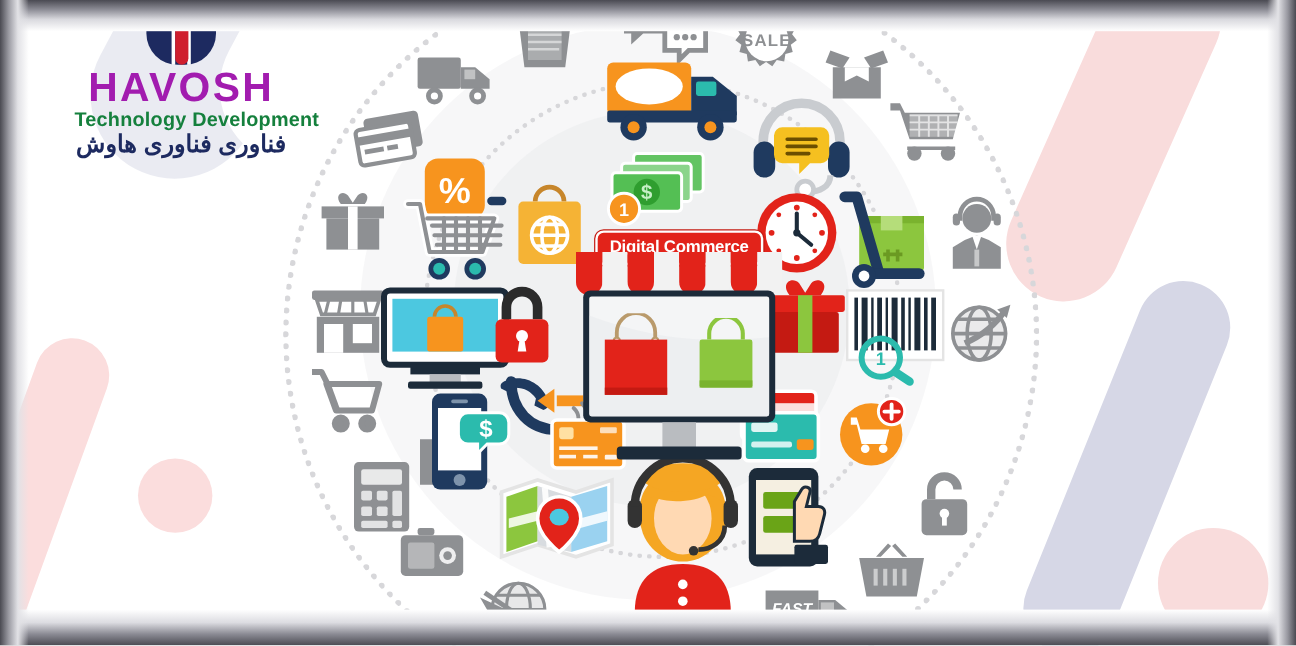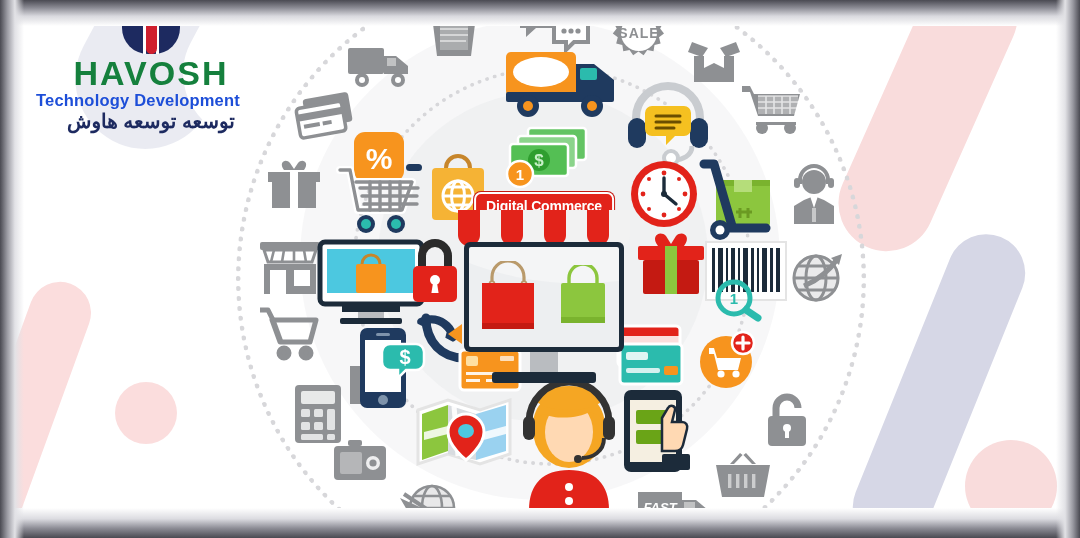--- a/index.html
+++ b/index.html
@@ -27,23 +27,23 @@
 
   
   #logo{position:absolute;left:36px;top:4px;z-index:40;width:230px;}
   .logo-mark{width:58px;height:50px;margin:0 auto 2px auto;position:relative;}
   .logo-mark .u{position:absolute;inset:0;background:#1d2a60;
      border-bottom-left-radius:26px;border-bottom-right-radius:26px;}
   .logo-mark .stripe{position:absolute;left:50%;top:0;width:11px;height:100%;
      margin-left:-5.5px;background:#cf1f2e;border-bottom-left-radius:6px;border-bottom-right-radius:6px;}
   .logo-mark .gapL{position:absolute;left:21px;top:0;width:3px;height:100%;background:#fff;}
   .logo-mark .gapR{position:absolute;right:21px;top:0;width:3px;height:100%;background:#fff;}
-  .logo-word{font-size:34px;letter-spacing:2px;color:#15803d;font-weight:bold;
+  .logo-word{font-size:34px;letter-spacing:2px;color:#a21caf;font-weight:bold;
      text-align:center;line-height:1;font-family:"Liberation Sans",sans-serif;}
-  .logo-tag{font-size:16.5px;color:#1d4ed8;font-weight:bold;text-align:left;
+  .logo-tag{font-size:16.5px;color:#15803d;font-weight:bold;text-align:right;
      letter-spacing:.2px;margin-top:1px;line-height:1.1;}
   .logo-fa{font-size:20px;color:#1d2a60;font-weight:bold;text-align:center;
      direction:rtl;margin-top:0px;line-height:1.2;}
 
   
   .orbit{position:absolute;border-radius:50%;border:5px dotted #d7d7da;z-index:2;}
   .halo{position:absolute;border-radius:50%;background:#f4f4f6;z-index:0;}
 
   
   .ic{position:absolute;z-index:10;}
@@ -550,21 +550,21 @@
         <rect x="58" y="8" width="5" height="44"></rect>
           <rect x="66" y="8" width="3" height="44"></rect>
         <rect x="72" y="8" width="4" height="44"></rect>
       </g>
       <circle cx="30" cy="58" r="16" fill="none" stroke="#2bbbad" stroke-width="5"></circle>
       <path d="M42 70l12 8" stroke="#2bbbad" stroke-width="7" stroke-linecap="round"></path>
       <text x="30" y="64" text-anchor="middle" font-size="15" font-weight="bold" fill="#2bbbad" font-family="Liberation Sans, sans-serif">1</text>
     </svg>
   </div>
 
-  <div id="store" style="left:458px;top:192px;width:172px;height:196px;">
+  <div id="store" style="left:480px;top:192px;width:172px;height:196px;">
     <div class="sign">
       <span>Digital Commerce</span>
     </div>
     <div class="awning">
       <div class="slice" style="width:12.5%;background:#e2231a;"></div>
       <div class="slice" style="width:12.5%;background:#f2f2f2;"></div>
       <div class="slice" style="width:12.5%;background:#e2231a;"></div>
       <div class="slice" style="width:12.5%;background:#f2f2f2;"></div>
       <div class="slice" style="width:12.5%;background:#e2231a;"></div>
       <div class="slice" style="width:12.5%;background:#f2f2f2;"></div>
@@ -596,20 +596,20 @@
 
   <div id="logo">
     <div class="logo-mark">
       <div class="u"></div>
         <div class="gapL"></div>
         <div class="gapR"></div>
         <div class="stripe"></div>
     </div>
     <div class="logo-word">HAVOSH</div>
     <div class="logo-tag">Technology Development</div>
-    <div class="logo-fa">توسعه توسعه هاوش</div>
+    <div class="logo-fa">فناوری فناوری هاوش</div>
   </div>
 
   <div class="edge edge-top"></div>
   <div class="edge edge-bottom"></div>
   <div class="edge edge-left"></div>
   <div class="edge edge-right"></div>
 </div>
 
 </body></html>

